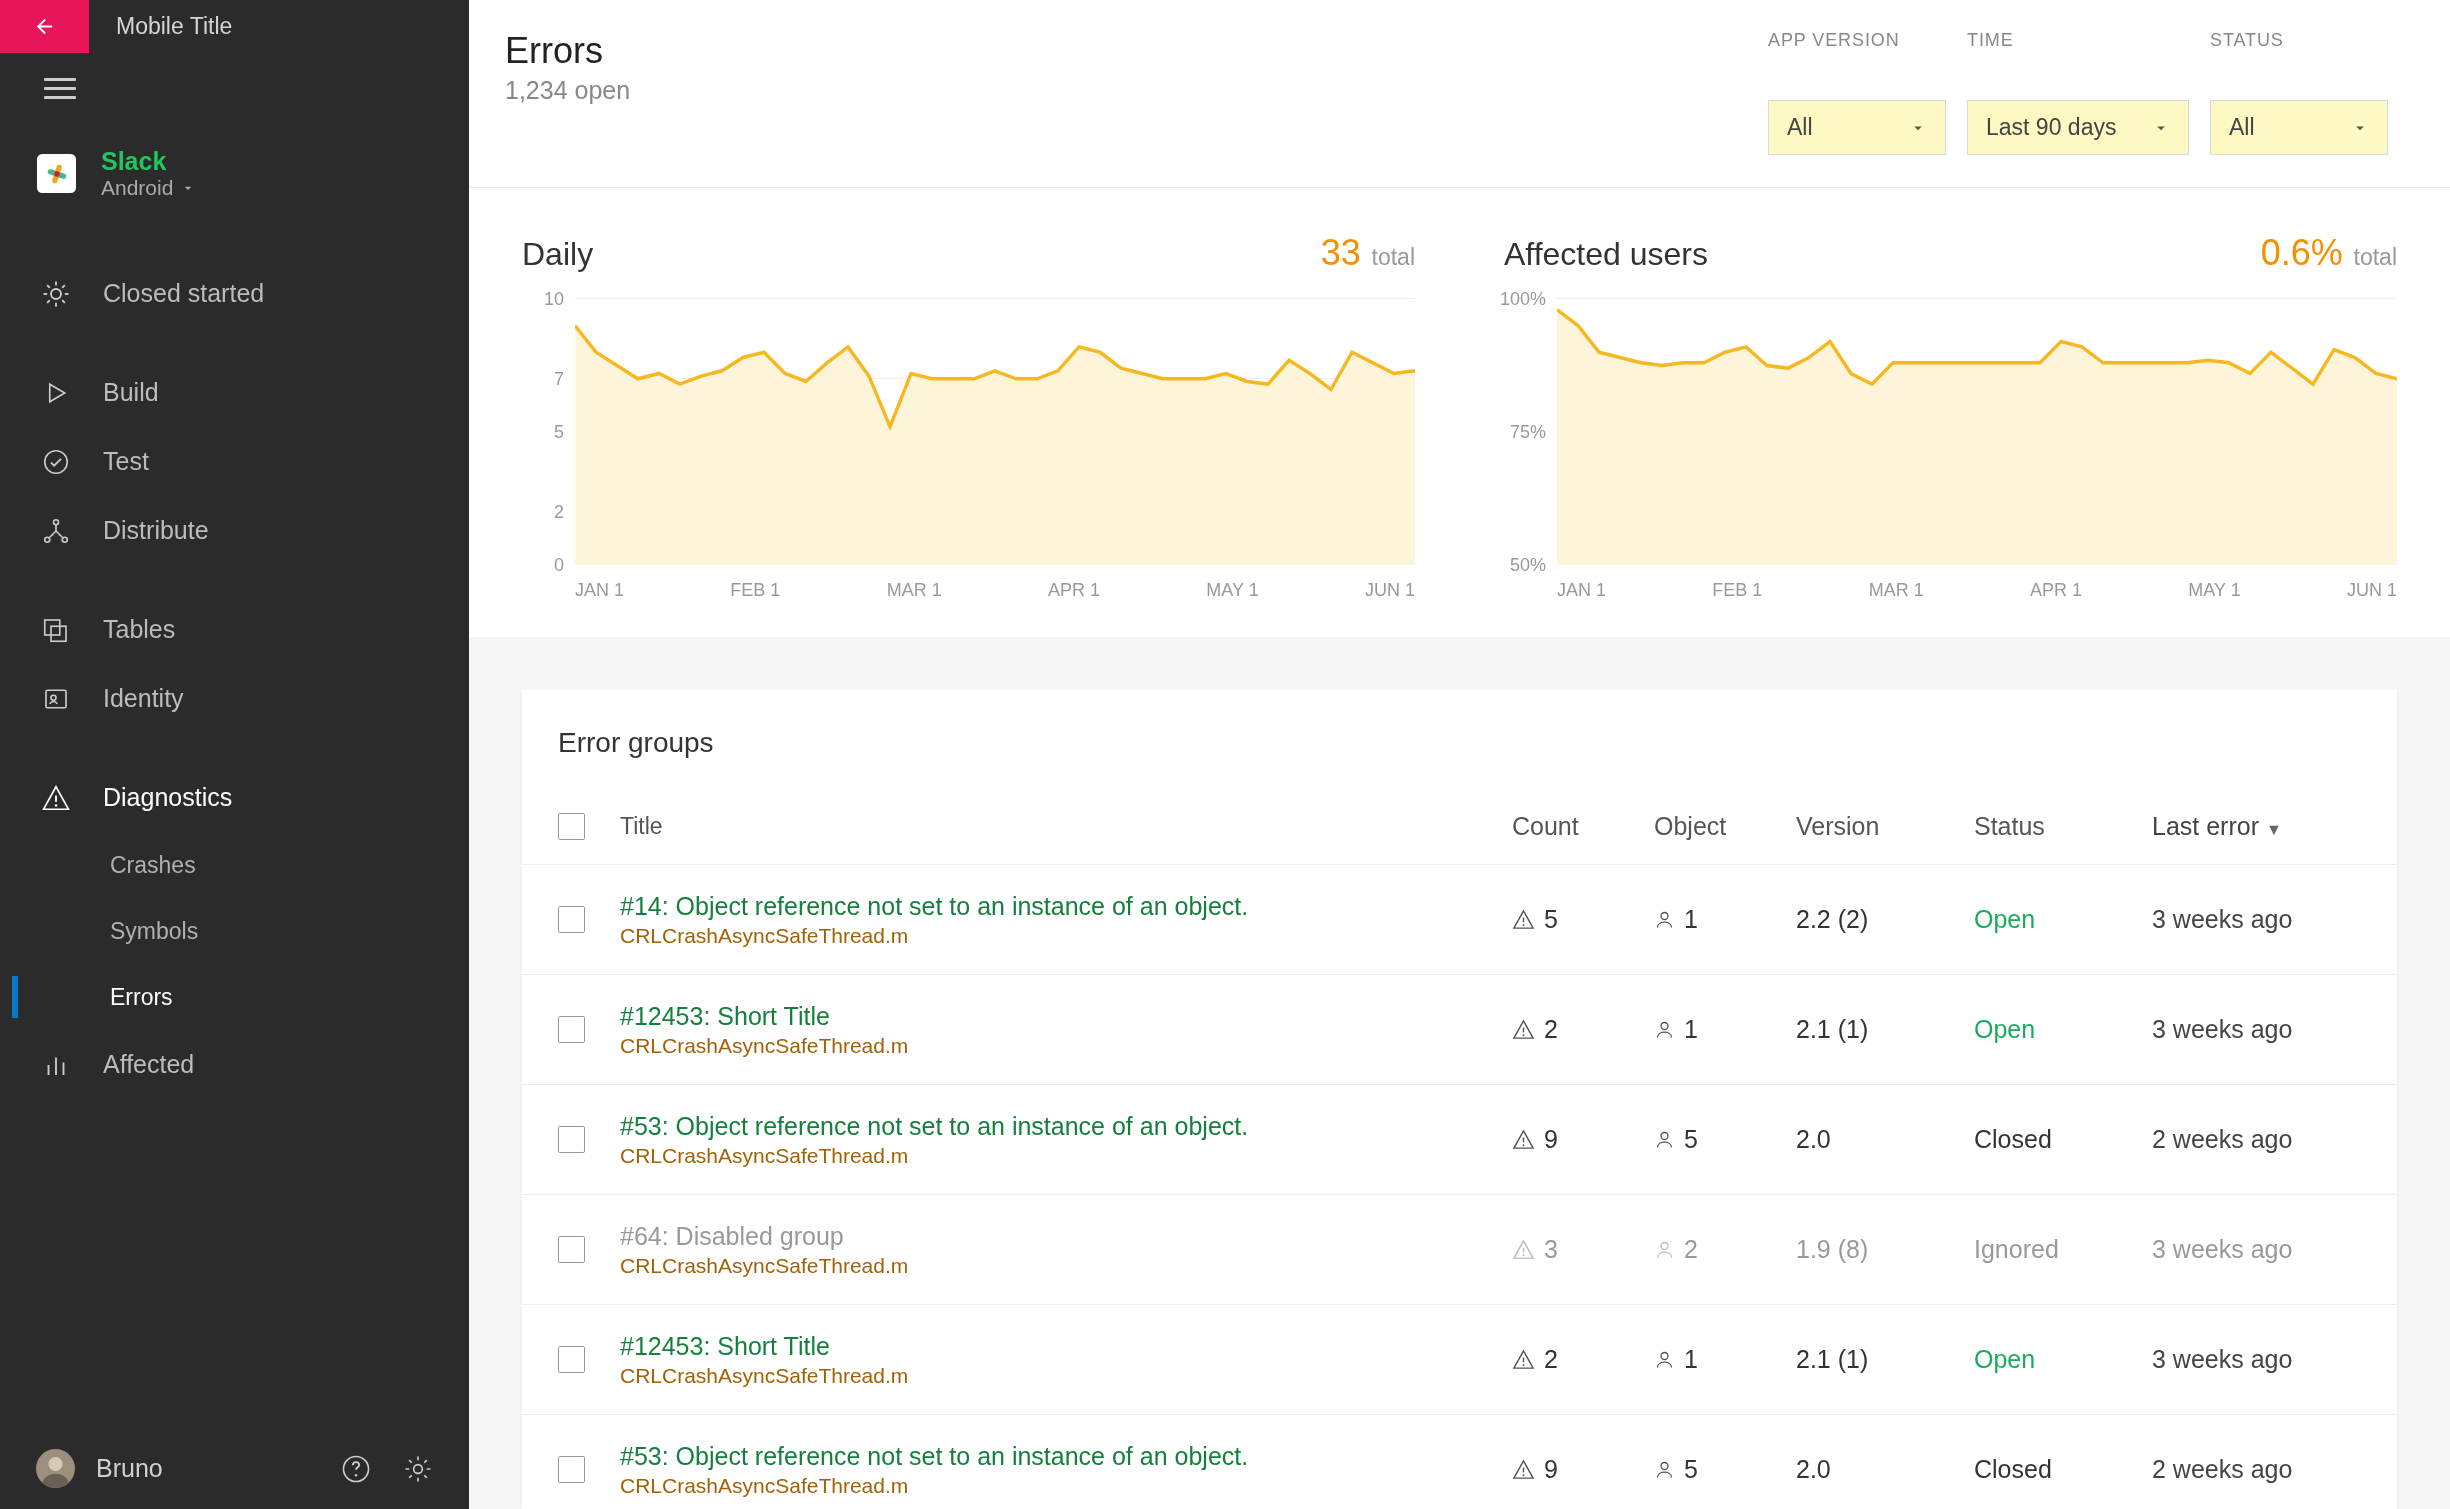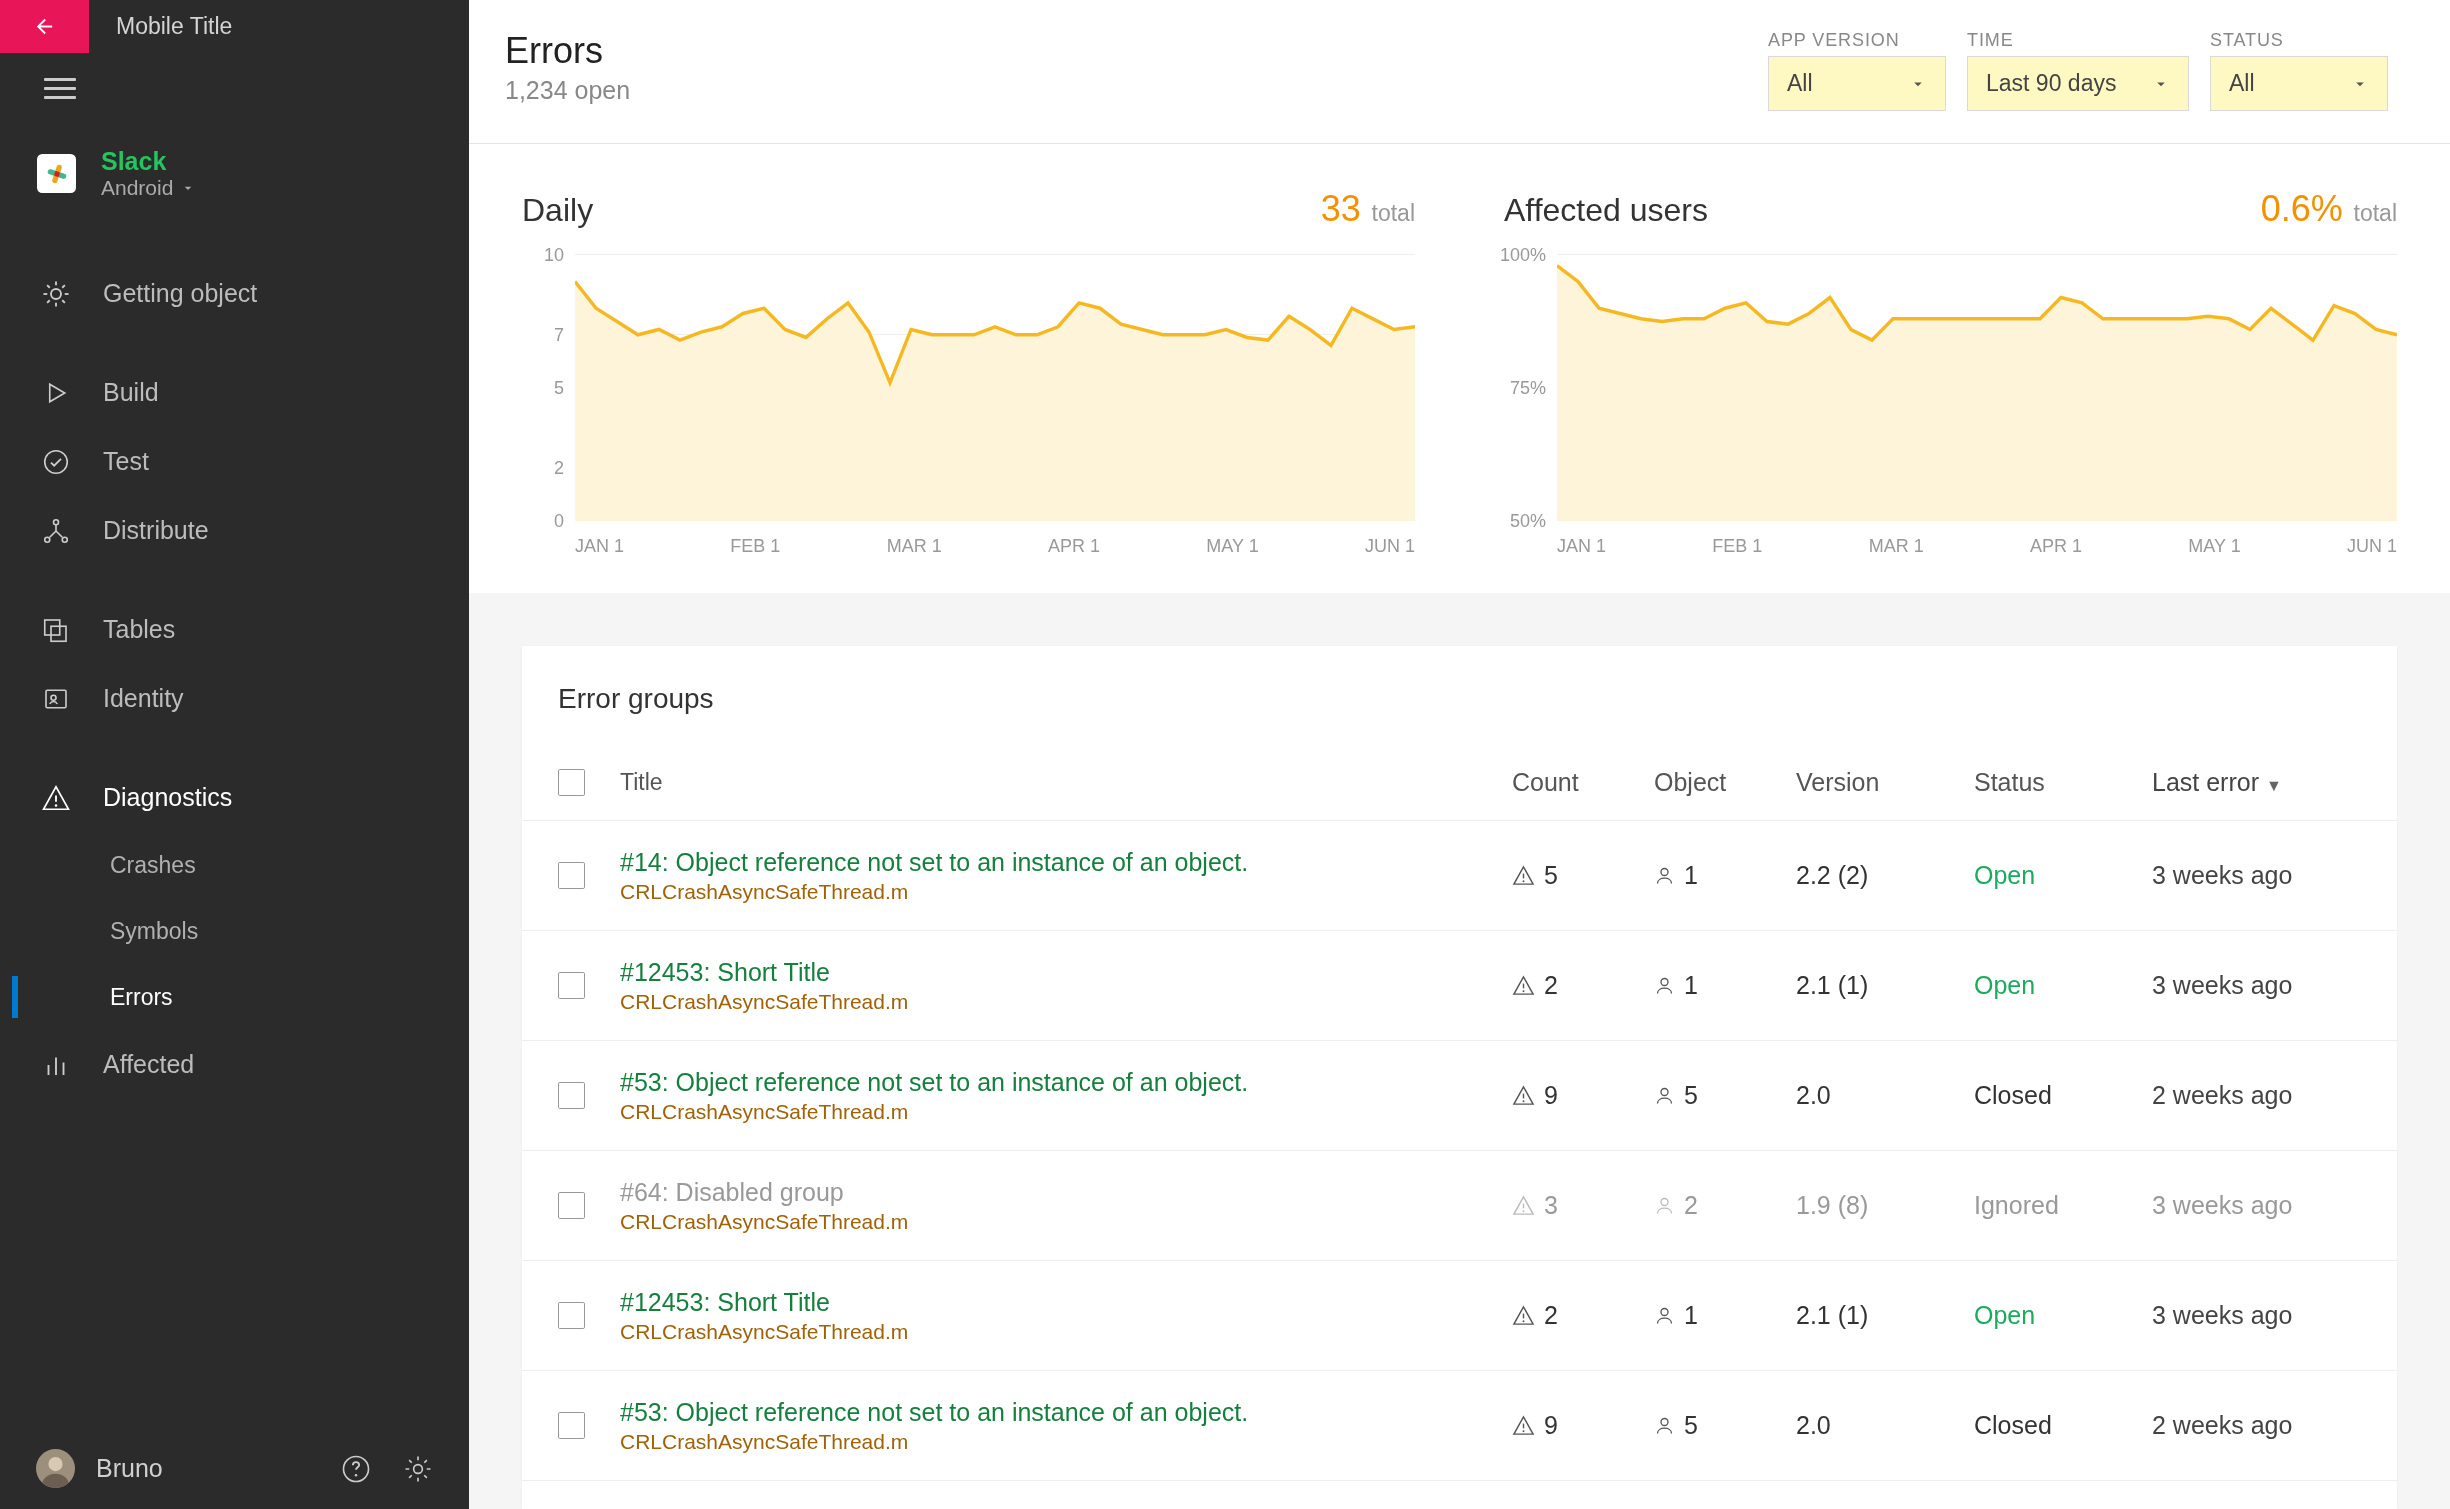--- a/index.html
+++ b/index.html
@@ -70,21 +70,21 @@
 
 .header {
   background:#fff;
   padding: 30px 62px 32px 36px;
   display:flex; align-items:flex-start;
   border-bottom:0.9px solid #e5e5e5;
 }
 .header-left .title { font-size: 36px; font-weight: 400; color:#222; }
 .header-left .subtitle { font-size: 25px; color:#888; margin-top:3.6px; }
 .header-right { margin-left:auto; display:flex; gap:21px; }
-.filter-block { display:flex; flex-direction:column; }
+.filter-block { display:flex; flex-direction:column;gap:44px; }
 .filter-label { font-size:18px; color:#888; letter-spacing:0.9px; margin-bottom:5.3px; }
 .filter-select {
   background:#fef9c3; border:0.9px solid #d9d9d9;
   height:55px; display:flex; align-items:center; justify-content:space-between;
   padding: 0 18px; font-size:23px; color:#444; min-width:178px;
 }
 .filter-select.time { min-width:222px; }
 
 
 .charts { background:#fff; padding: 44px 53px 36px 53px; display:flex; gap: 89px; }
@@ -192,21 +192,21 @@
                 <line x1="12" y1="19" x2="12" y2="22"></line>
                 <line x1="2" y1="12" x2="5" y2="12"></line>
                 <line x1="19" y1="12" x2="22" y2="12"></line>
                 <line x1="4.9" y1="4.9" x2="7" y2="7"></line>
                 <line x1="17" y1="17" x2="19.1" y2="19.1"></line>
                 <line x1="4.9" y1="19.1" x2="7" y2="17"></line>
                 <line x1="17" y1="7" x2="19.1" y2="4.9"></line>
               </g>
             </svg>
           </span>
-        <span>Getting object</span>
+        <span>Closed started</span>
       </div>
       <div class="nav-gap"></div>
       <div class="nav-item">
         <span class="icon-slot">
             <svg width="30" height="30" viewBox="0 0 24 24">
               <path d="M7 5v14l12-7z" fill="none" stroke="#ccc" stroke-width="1.3"></path>
             </svg>
           </span>
         <span>Build</span>
       </div>

